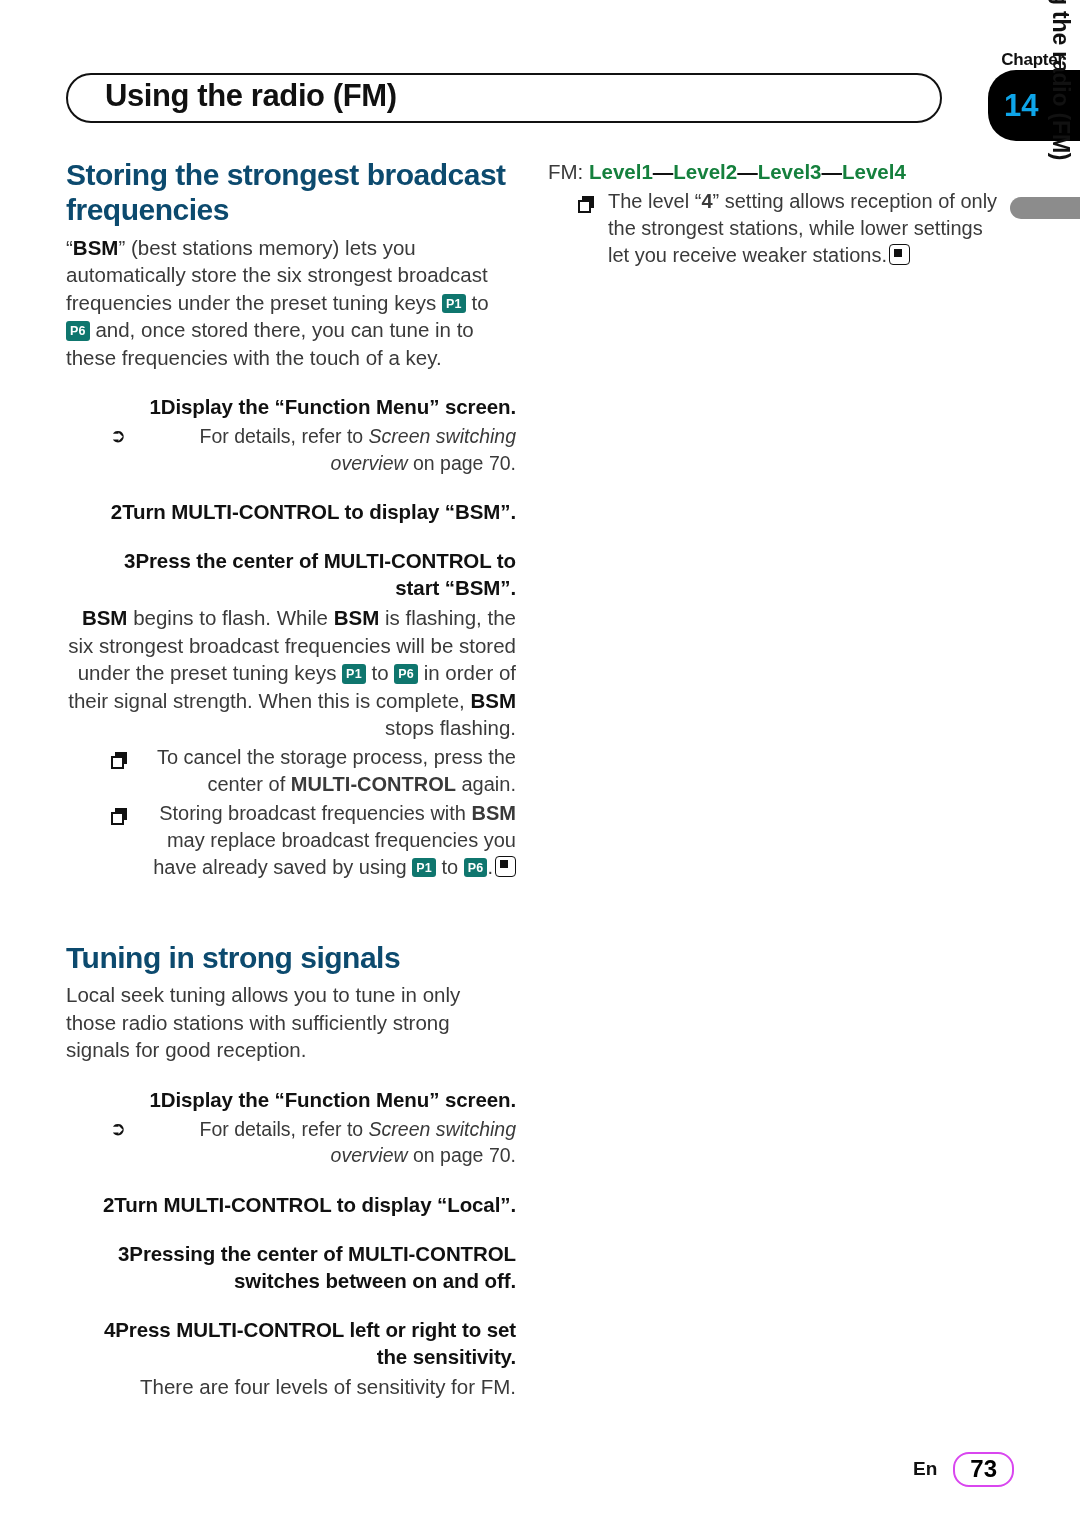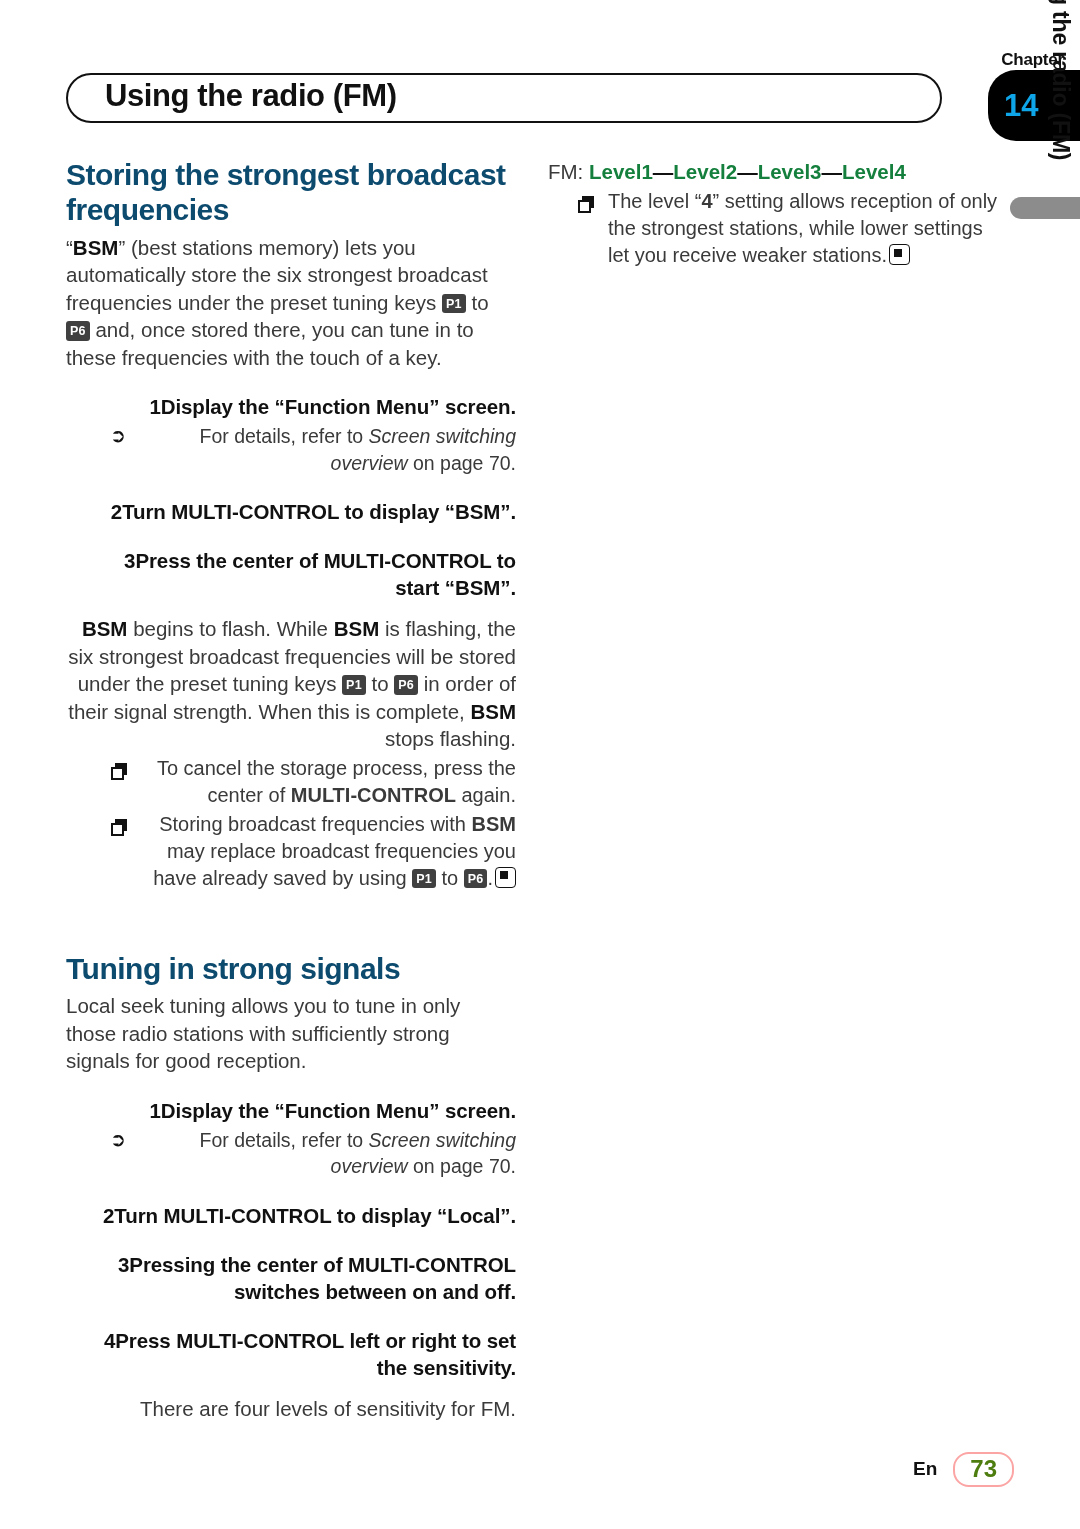--- a/index.html
+++ b/index.html
@@ -132,21 +132,21 @@
     color: #111;
     letter-spacing: -0.1px;
   }
   .step-num {
     font-weight: bold;
     color: #111;
     display: inline-block;
     width: 34px;
   }
   .step-body {
-    margin-top: 14px;
+    margin-top: 3px;
     color: #3a3a3a;
     font-size: 20.5px;
     line-height: 27.5px;
   }
 
   
   .refer {
     display: flex;
     margin-top: 3px;
     padding-left: 34px;
@@ -197,21 +197,21 @@
     left: 0; top: 0;
     width: 13px; height: 13px;
     background: #fff;
     border: 2px solid #111;
     box-sizing: border-box;
   }
 
   
   .key {
     display: inline-block;
-    background: #404040;
+    background: #0f766e;
     color: #fff;
     font-size: 12.5px;
     font-weight: bold;
     line-height: 1;
     padding: 4px 4px 3px 4px;
     border-radius: 3px;
     vertical-align: 2px;
     letter-spacing: 0.2px;
   }
 
@@ -252,26 +252,26 @@
     align-items: center;
     gap: 16px;
   }
   .footer-lang {
     font-size: 19px;
     font-weight: bold;
     color: #111;
     text-align: right;
   }
   .footer-page {
-    border: 2px solid #fca5a5;
+    border: 2px solid #d946ef;
     border-radius: 16px;
     padding: 2px 15px 3px 15px;
     font-size: 24px;
     font-weight: bold;
-    color: #4d7c0f;
+    color: #000000;
     line-height: 1.1;
   }
 </style>
 </head>
 <body>
 
 <div class="page-header">
   <div class="chapter-label">Chapter</div>
   <div class="chapter-badge">14</div>
   <div class="title-pill"></div>

